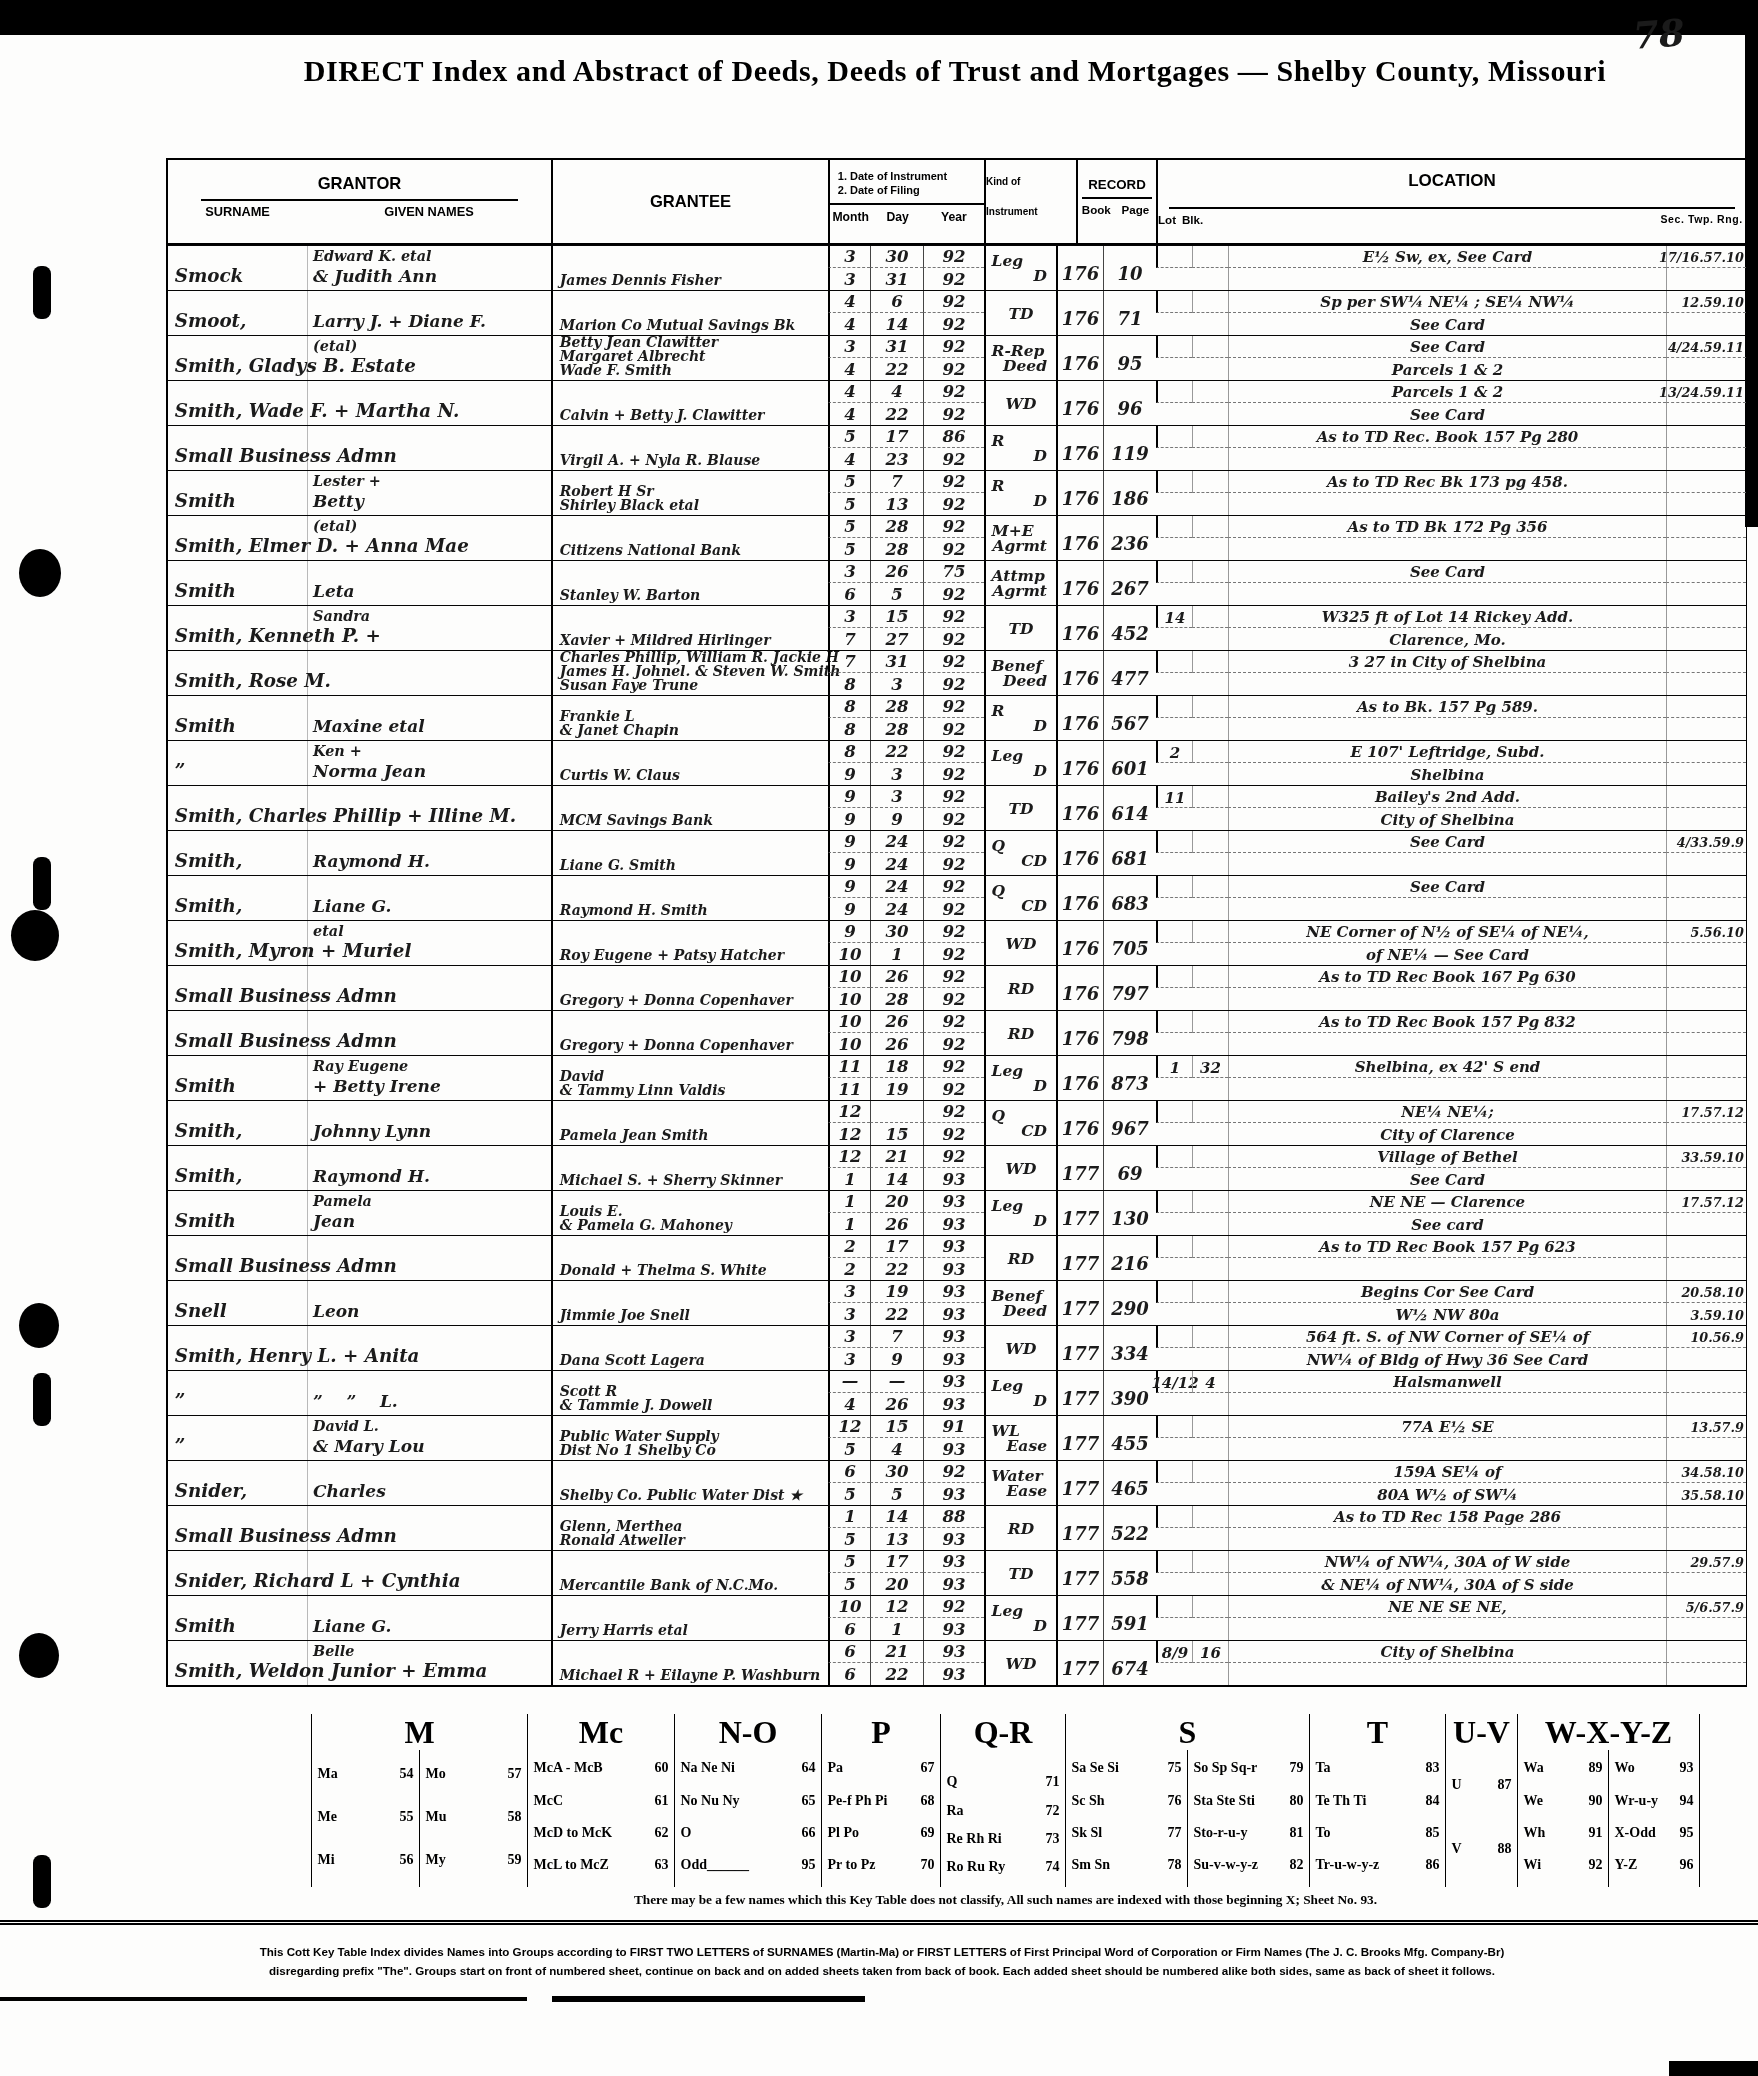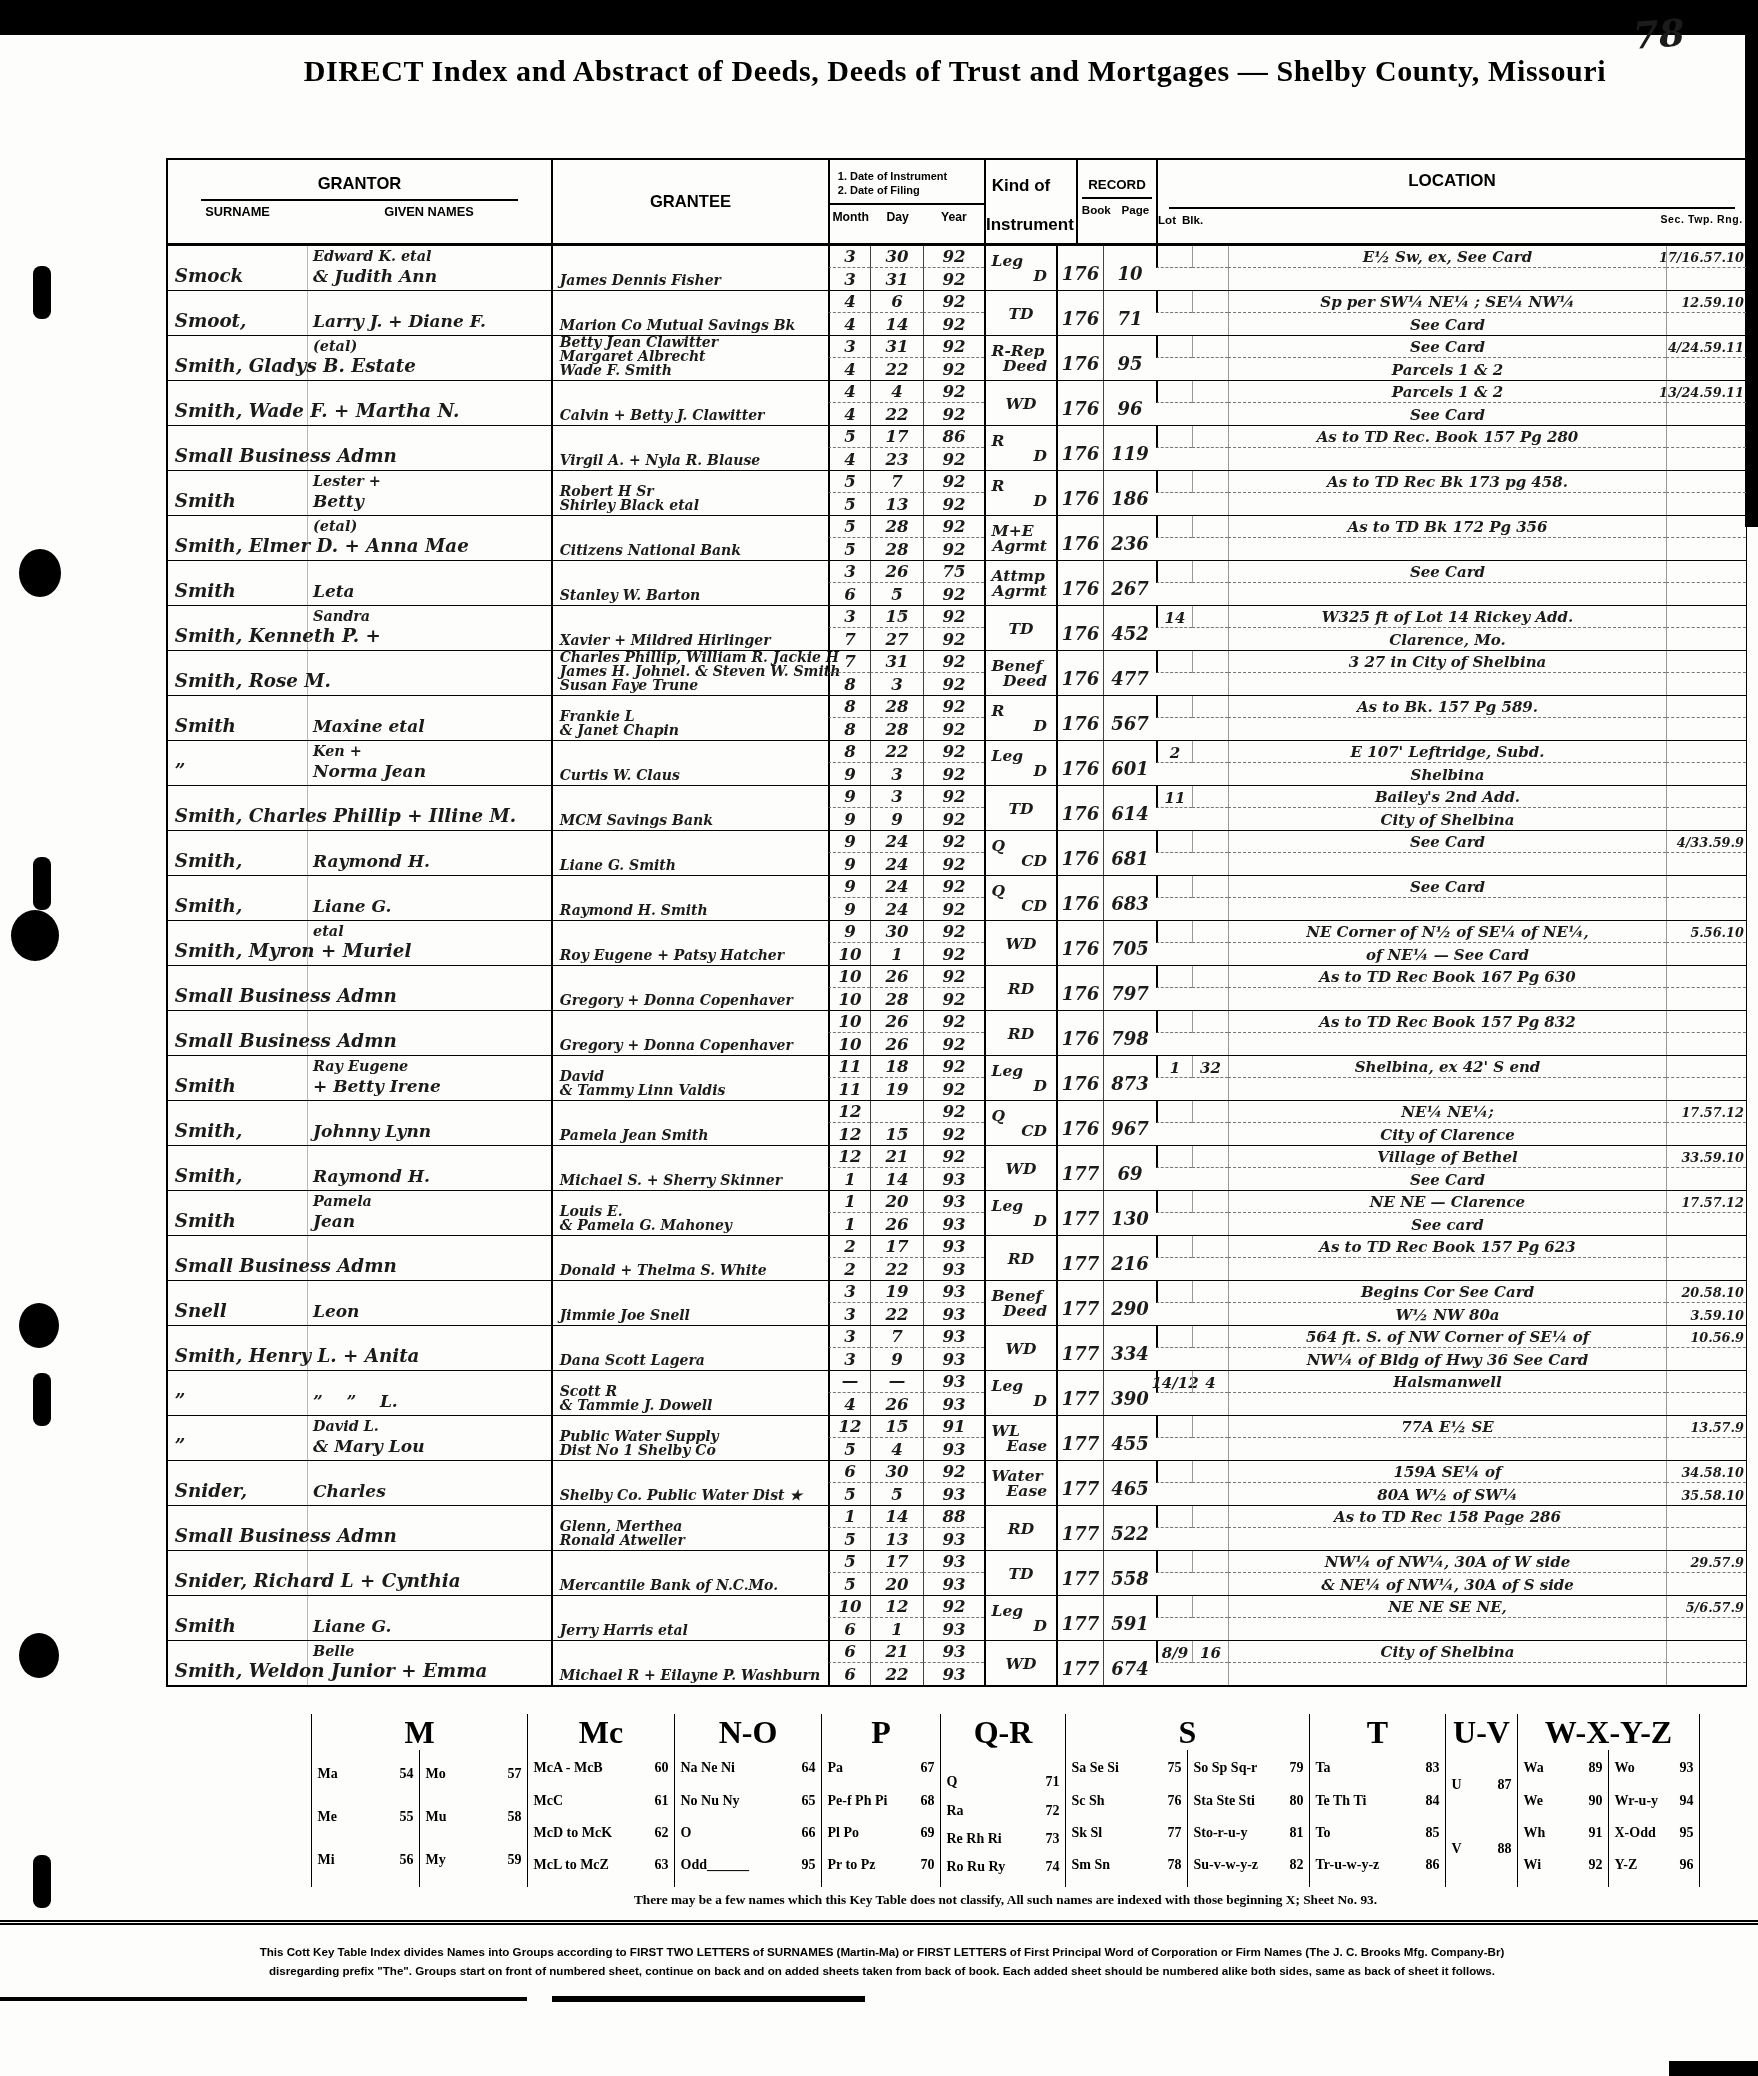--- a/index.html
+++ b/index.html
@@ -31,21 +31,21 @@
   .h-sub{display:flex;font-size:12.8px;font-weight:700;}
   .h-sur{width:139px;text-align:center;}
   .h-giv{width:244px;text-align:center;}
   .h-grantee .hlab{position:absolute;left:0;right:0;top:32px;text-align:center;font-size:16.6px;}
   .h-dates .note{font-size:11px;font-weight:700;margin-left:7.8px;line-height:14px;}
   .h-dates .noteswrap{padding-top:9px;border-bottom:2.2px solid #000;padding-bottom:5.5px;}
   .h-mdy{display:flex;font-size:12.2px;font-weight:700;margin-top:5.5px;}
   .h-mdy span:nth-child(1){width:42px;text-align:center;}
   .h-mdy span:nth-child(2){width:53px;text-align:center;}
   .h-mdy span:nth-child(3){width:61px;text-align:center;}
-  .h-kind div{text-align:center;font-size:17px;font-weight:700;}
+  .h-kind div{text-align:left;font-size:10px;font-weight:700;}
   .h-kind div:first-child{margin-top:15.5px;}
   .h-kind div:last-child{margin-top:19px;}
   .h-record .hlab{display:block;text-align:center;font-size:13.3px;margin:16.6px 4.4px 4.4px 4.4px;border-bottom:2.2px solid #000;padding-bottom:5.5px;}
   .h-bp{display:flex;font-size:11.6px;font-weight:700;margin-top:4.4px;}
   .h-bp span:nth-child(1){width:47px;text-align:center;}
   .h-bp span:nth-child(2){width:53px;text-align:center;}
   .h-loc .hlab{display:block;text-align:center;font-size:17px;margin:11px 11px 4.4px 11px;border-bottom:2.2px solid #000;padding-bottom:16px;}
   .h-lotblk{display:flex;font-size:11.6px;font-weight:700;margin-top:3.3px;}
   .h-lotblk .lt{width:24px;text-align:left;}
   .h-lotblk .bk{width:42px;text-align:left;}

